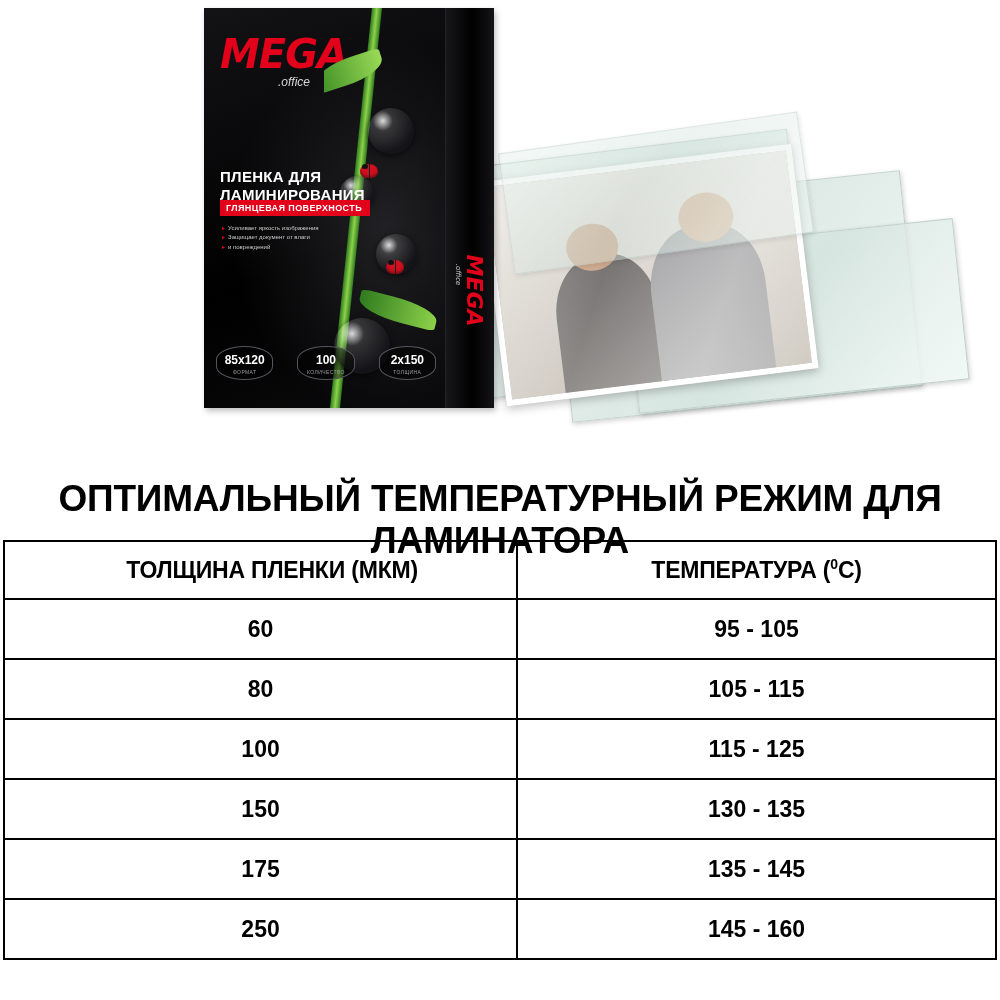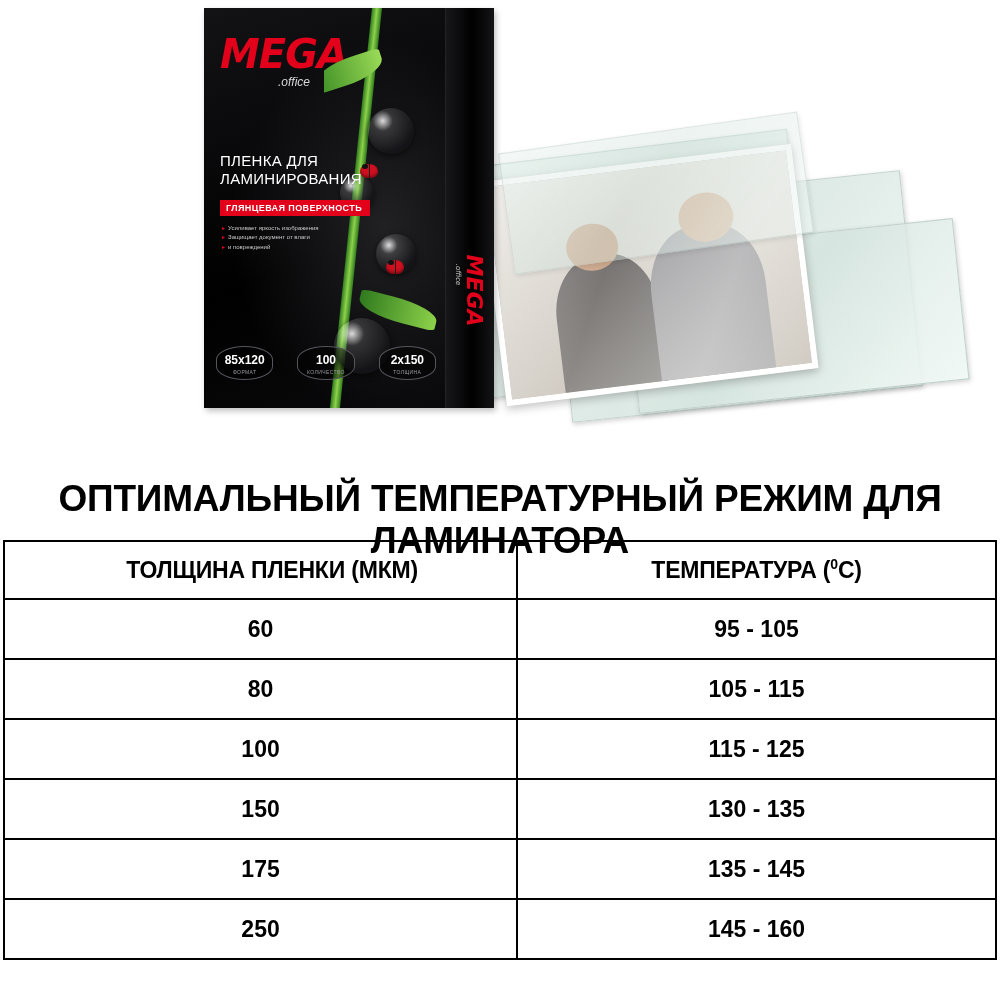--- a/index.html
+++ b/index.html
@@ -80,24 +80,24 @@
     margin-top: 2px;
     margin-left: 58px;
     font-size: 12px;
     font-style: italic;
     color: #d8d8d8;
   }
 
   .box-title {
     position: absolute;
     left: 16px;
-    top: 144px;
+    top: 160px;
     color: #ffffff;
     font-size: 15px;
-    font-weight: normal;
+    font-weight: bold;
     line-height: 1.2;
     letter-spacing: 0.3px;
     text-transform: uppercase;
     max-width: 130px;
   }
   .box-subtitle {
     position: absolute;
     left: 16px;
     top: 192px;
     background: #e2001a;

